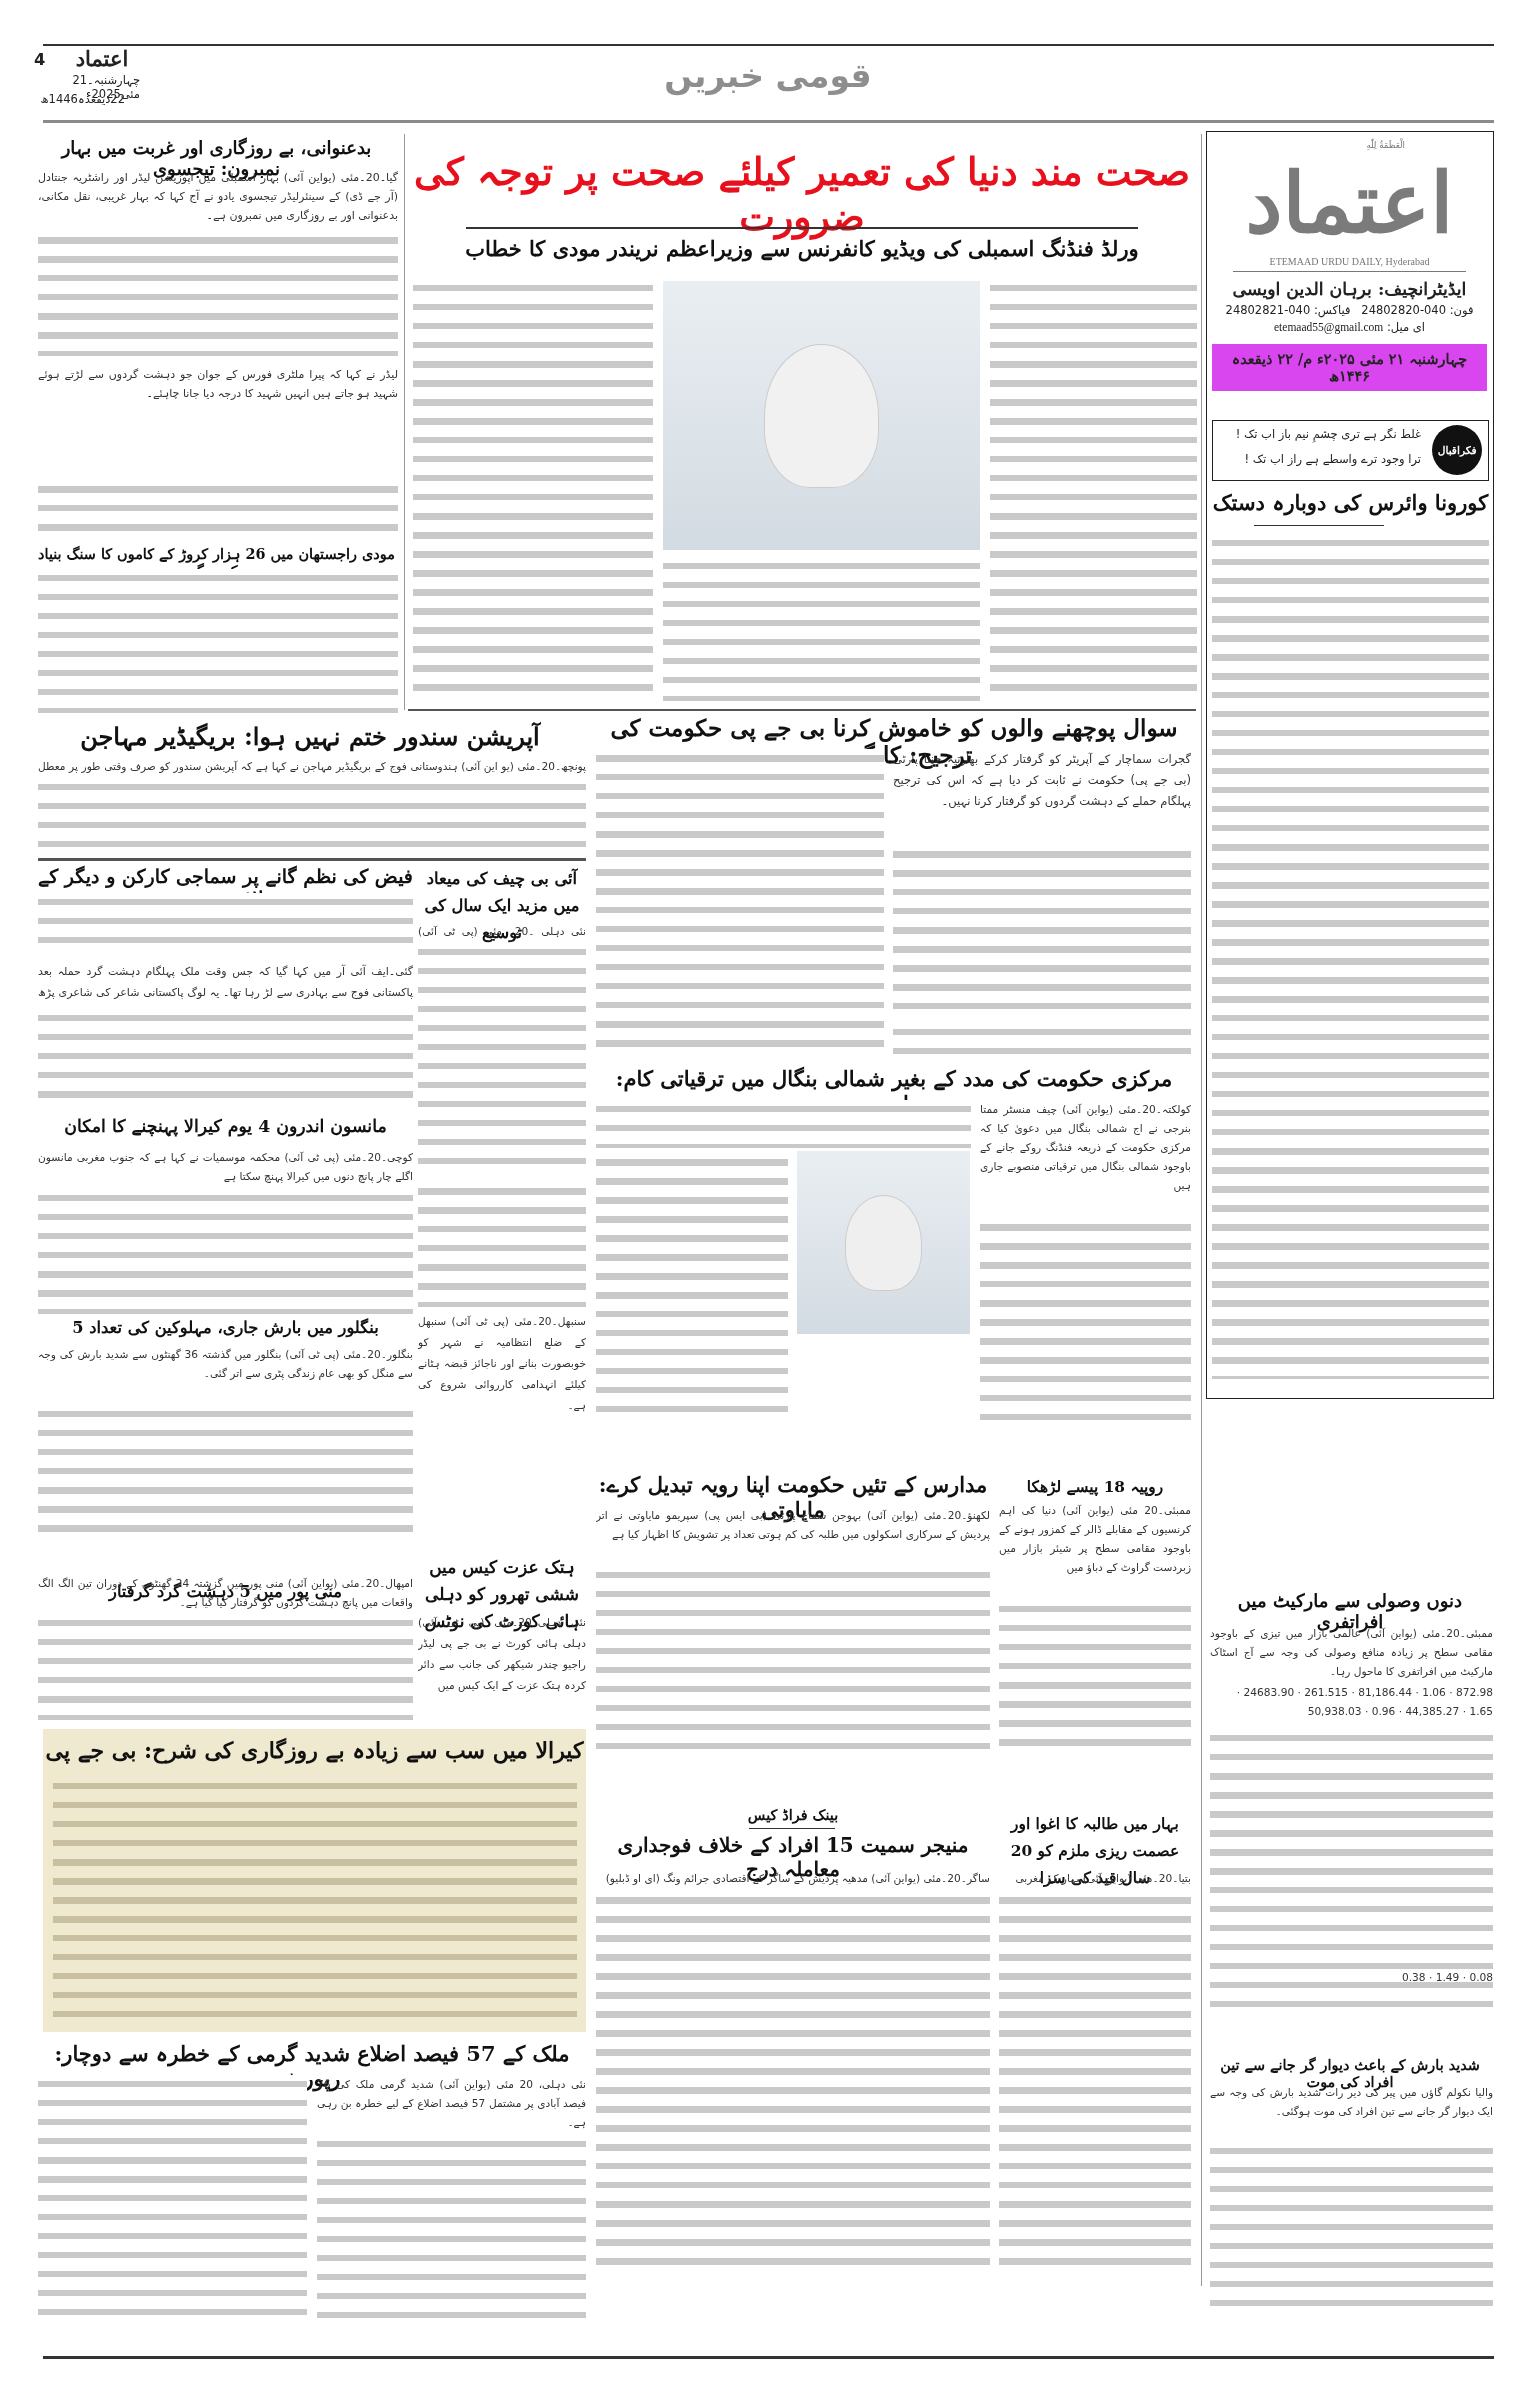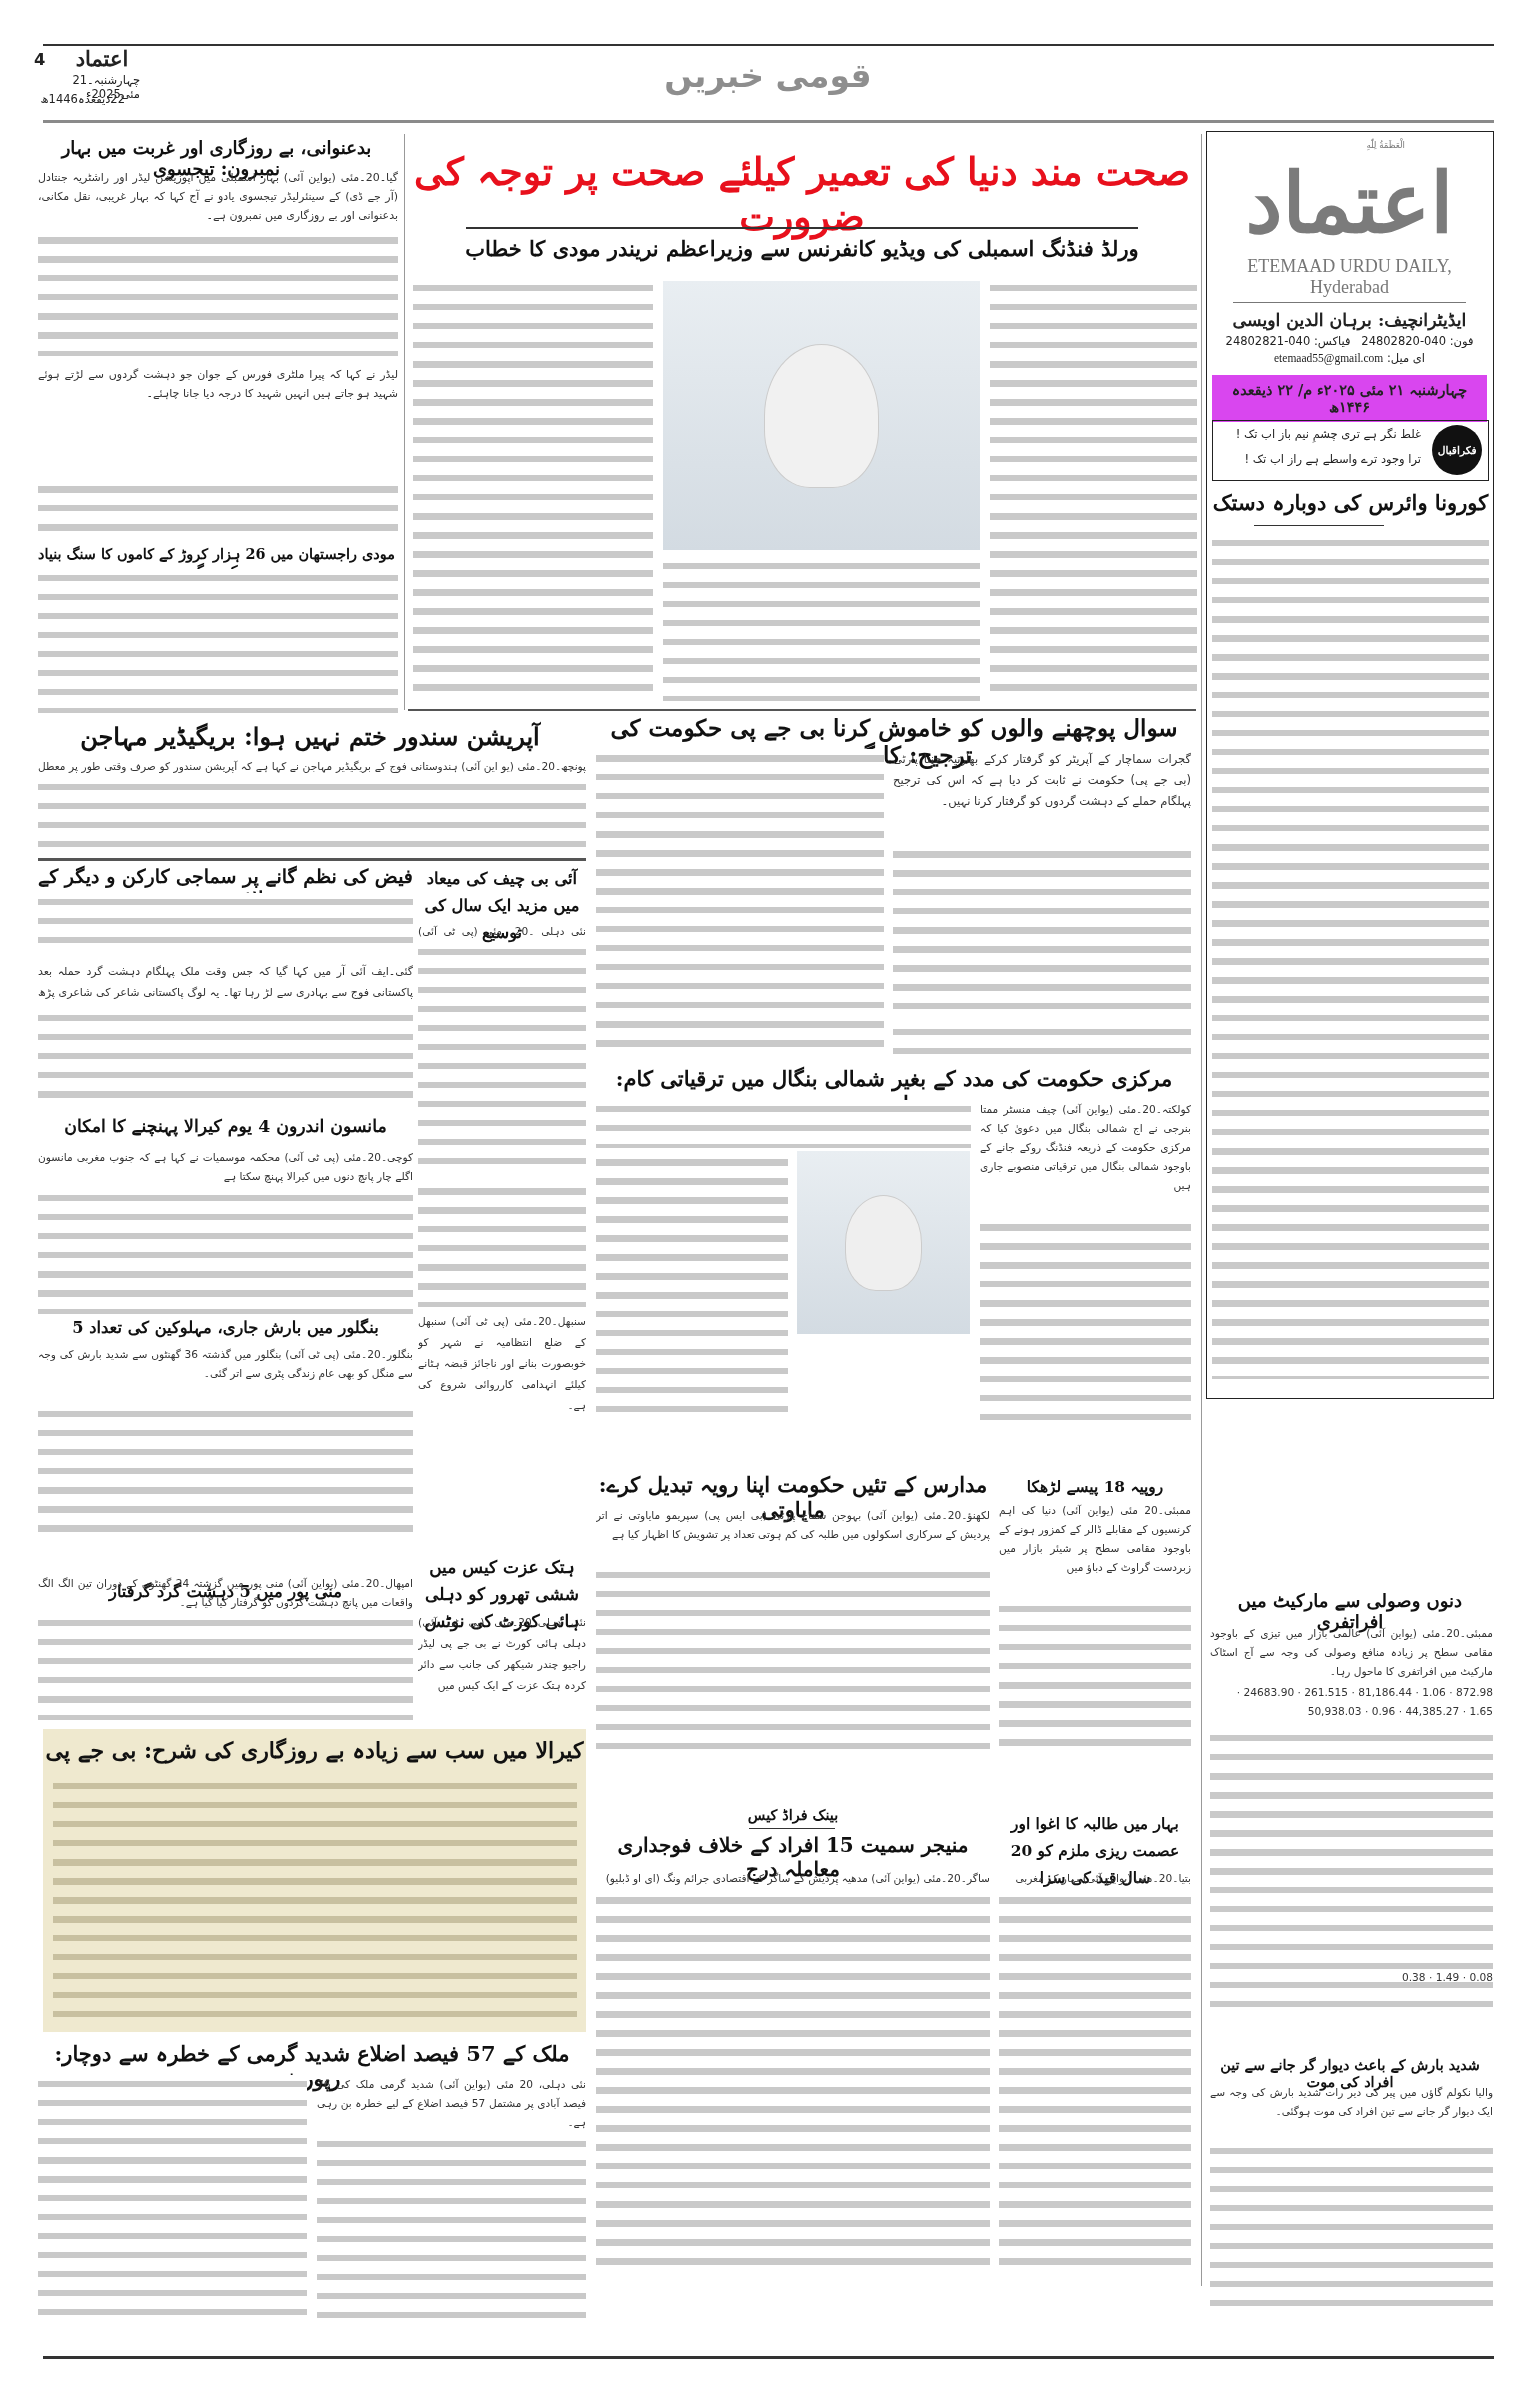--- a/index.html
+++ b/index.html
@@ -29,21 +29,21 @@
 
 <div class="abs rtl" style="left:576px;top:56px;width:384px;text-align:center;font-family:'DejaVu Sans',sans-serif;font-weight:bold;font-size:33px;color:#8e8e8e;">قومی خبریں</div>
 
 <div class="hr-gray" style="left:43px;top:120px;width:1451px;"></div>
 
 <div class="abs" style="left:1206px;top:131px;width:288px;height:1268px;border:1px solid #222;"></div>
 
 <div class="abs" style="left:1212px;top:134px;width:275px;">
   <div class="rtl" style="font-size:8.6px;color:#777;padding-right:82px;margin-top:5.8px;">الْعَظَمَةُ لِلّٰهِ</div>
   <div class="rtl" style="text-align:center;font-family:'DejaVu Serif',serif;font-weight:bold;font-size:83px;line-height:106px;color:#7b7b7b;">اعتماد</div>
-  <div style="text-align:center;font-family:'Liberation Serif',serif;font-size:18px;color:#777;margin-top:0;">ETEMAAD URDU DAILY, Hyderabad</div>
+  <div style="text-align:center;font-family:'Liberation Serif',serif;font-size:10px;color:#777;margin-top:0;">ETEMAAD URDU DAILY, Hyderabad</div>
   <div style="height:1px;background:#777;margin:3.8px 21px 7.7px;"></div>
   <div class="rtl" style="text-align:center;font-family:'DejaVu Serif',serif;font-weight:bold;font-size:17.3px;">ایڈیٹرانچیف: برہان الدین اویسی</div>
   <div class="rtl" style="text-align:center;font-size:11.5px;margin-top:3.8px;">
     <span>فون:</span>
     <span>040-24802820</span>
     &nbsp;
     <span>فیاکس:</span>
     <span>040-24802821</span>
   </div>
   <div class="rtl" style="text-align:center;font-size:11.5px;margin-top:2.9px;">

